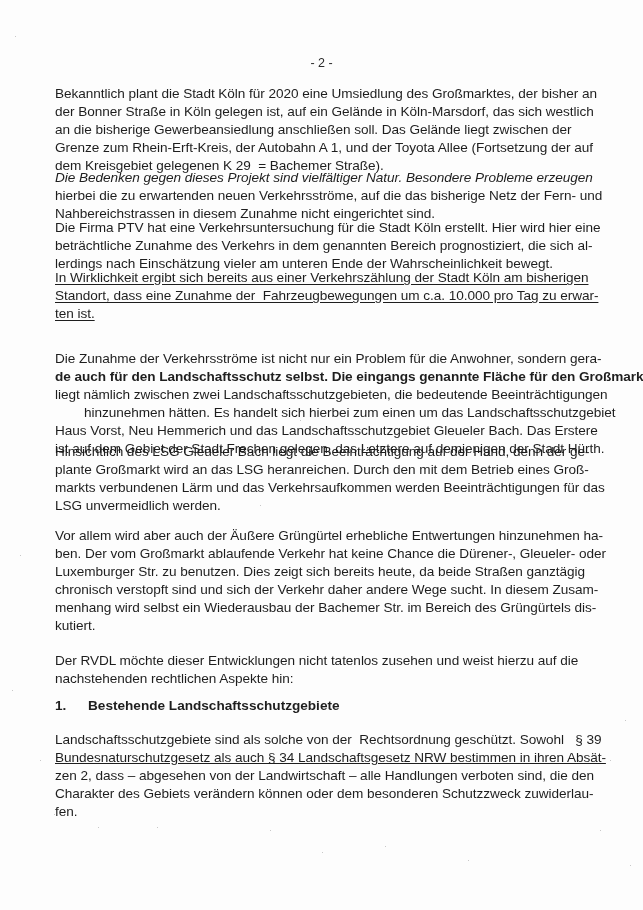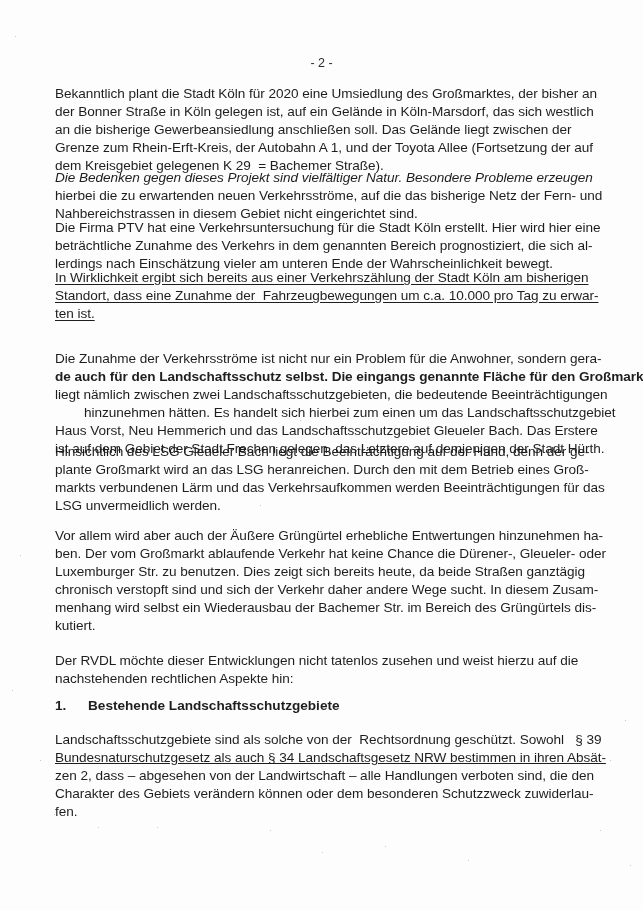--- a/index.html
+++ b/index.html
@@ -31,21 +31,21 @@
       <div>
         <div class="line" style="top: 85px;">Bekanntlich plant die Stadt Köln für 2020 eine Umsiedlung des Großmarktes, der bisher an</div>
         <div class="line" style="top: 103px;">der Bonner Straße in Köln gelegen ist, auf ein Gelände in Köln-Marsdorf, das sich westlich</div>
         <div class="line" style="top: 121px;">an die bisherige Gewerbeansiedlung anschließen soll. Das Gelände liegt zwischen der</div>
         <div class="line" style="top: 139px;">Grenze zum Rhein-Erft-Kreis, der Autobahn A 1, und der Toyota Allee (Fortsetzung der auf</div>
         <div class="line" style="top: 157px;">dem Kreisgebiet gelegenen K 29  = Bachemer Straße).</div>
       </div>
       <div>
         <div class="line" style="top: 169px; font-style: italic;">Die Bedenken gegen dieses Projekt sind vielfältiger Natur. Besondere Probleme erzeugen</div>
         <div class="line" style="top: 187px;">hierbei die zu erwartenden neuen Verkehrsströme, auf die das bisherige Netz der Fern- und</div>
-        <div class="line" style="top: 205px;">Nahbereichstrassen in diesem Gebiet nicht eingerichtet sind.</div>
+        <div class="line" style="top: 205px;">Nahbereichstrassen in diesem Zunahme nicht eingerichtet sind.</div>
       </div>
       <div>
         <div class="line" style="top: 219px;">Die Firma PTV hat eine Verkehrsuntersuchung für die Stadt Köln erstellt. Hier wird hier eine</div>
         <div class="line" style="top: 237px;">beträchtliche Zunahme des Verkehrs in dem genannten Bereich prognostiziert, die sich al-</div>
         <div class="line" style="top: 255px;">lerdings nach Einschätzung vieler am unteren Ende der Wahrscheinlichkeit bewegt.</div>
       </div>
       <div>
         <div class="line u" style="top: 269px;">In Wirklichkeit ergibt sich bereits aus einer Verkehrszählung der Stadt Köln am bisherigen</div>
         <div class="line u" style="top: 287px;">Standort, dass eine Zunahme der  Fahrzeugbewegungen um c.a. 10.000 pro Tag zu erwar-</div>
         <div class="line u" style="top: 305px;">ten ist.</div>

